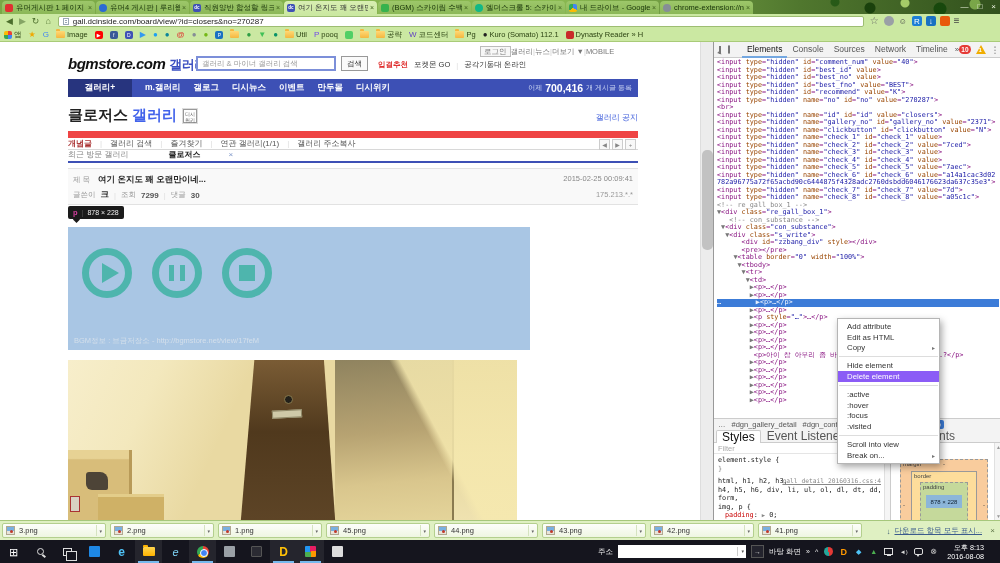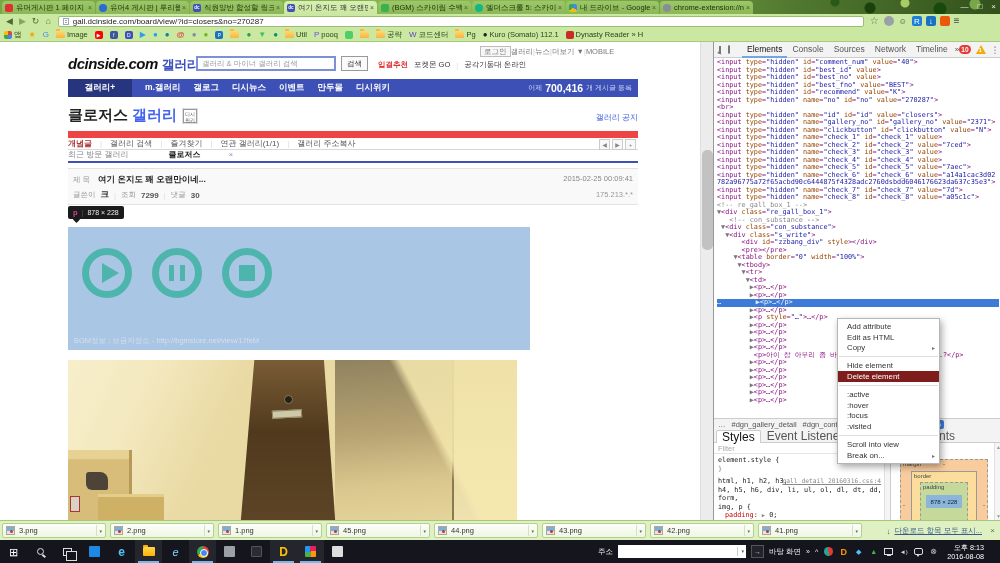--- a/index.html
+++ b/index.html
@@ -190,21 +190,21 @@
 .bm-padding>.tag{position:absolute;left:2px;top:1px;font-size:6px}
 .bm-content{position:absolute;left:5px;top:12px;width:36px;height:13px;background:#8cb6d9;display:flex;align-items:center;
  justify-content:center;font-size:6px;color:#123}
 .bm-scroll{position:absolute;left:280px;top:401px;width:7px;height:77px;background:#f5f5f5;border-left:1px solid #e0e0e0;
  font-size:5px;color:#999;text-align:center}
 .bm-scroll .up{position:absolute;top:1px;left:1px}.bm-scroll .dn{position:absolute;bottom:1px;left:1px}
 
 .ctxmenu{position:absolute;left:123px;top:276px;width:103px;background:#fff;border:1px solid #b5b5b5;
  box-shadow:2px 3px 7px rgba(0,0,0,.35);padding:2px 0;z-index:10}
 .cm-item{height:10.8px;display:flex;align-items:center;padding:0 9px;font-size:7.8px;color:#333;position:relative}
-.cm-item.hl{background:#7f1d1d;color:#fff}
+.cm-item.hl{background:#8b5cf6;color:#fff}
 .cm-arr{position:absolute;right:4px;font-size:6px;color:#777}
 .cm-sep{height:1px;background:#ddd;margin:3px 1px}
 
 .shelf{position:absolute;left:0;top:520px;width:1000px;height:20px;background:#dff0c2;border-top:1px solid #a6c77c}
 .dl{position:absolute;top:2px;width:104px;height:15px;background:linear-gradient(#fdfefb,#eff6e2);
  border:1px solid #b4cf8e;border-radius:2px;display:flex;align-items:center}
 .dl-ic{width:9px;height:9px;margin-left:3px;background:linear-gradient(#79b0e0 55%,#e8e4d8 55%);border:1px solid #b0a890;position:relative}
 .dl-ic:after{content:"";position:absolute;right:1px;bottom:1px;width:3px;height:3px;background:#c0392b;border-radius:50%}
 .dl-name{font-size:7.5px;color:#333;margin-left:4px;flex:1;white-space:nowrap;overflow:hidden}
 .dl-sep{width:1px;height:11px;background:#d5e3c0;margin-right:2px}
@@ -418,21 +418,21 @@
       <span class="boxed">로그인</span>
       <span>갤러리</span>
       <span class="sep">|</span>
       <span>뉴스</span>
       <span class="sep">|</span>
       <span>더보기 ▼</span>
       <span class="sep">|</span>
       <span>MOBILE</span>
     </div>
     <div class="logo">
-      <span>dcinside.com</span><span class="sub">갤러리</span>
+      <span>bgmstore.com</span><span class="sub">갤러리</span>
     </div>
     <div class="searchbox">갤러리 &amp; 마이너 갤러리 검색</div>
     <div class="searchbtn">검색</div>
     <div class="hotlinks">
       <span class="hot">입결추천</span>
       <span>포켓몬 GO</span>
       <span class="sep">|</span>
       <span>공각기동대 온라인</span>
     </div>
     <div class="gnav">

